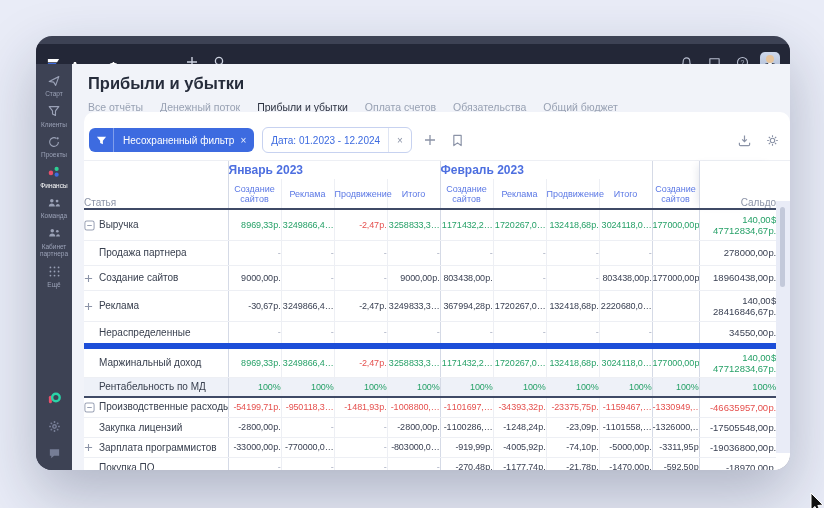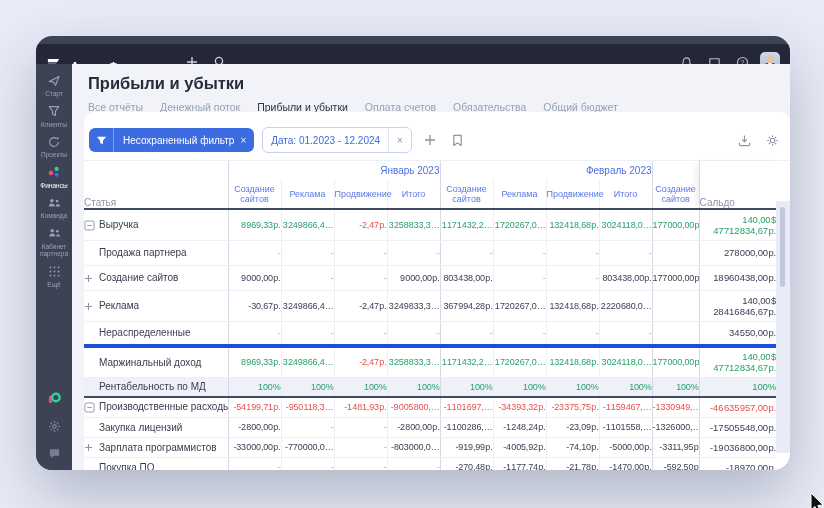--- a/index.html
+++ b/index.html
@@ -63,44 +63,44 @@
   .chip-blue .chip-x{padding:0 8px 0 2px;font-size:10px;opacity:.9;cursor:pointer;}
   .chip-outline{background:#fff;border:1px solid #c7d2f0;color:#3d6be0;}
   .chip-outline .chip-label{padding:0 8px;}
   .chip-outline .chip-x{border-left:1px solid #dfe5f3;color:#8b93a7;padding:0 8px;height:100%;display:flex;align-items:center;cursor:pointer;}
   .ico-btn{width:20px;height:20px;display:flex;align-items:center;justify-content:center;cursor:pointer;}
   .fr-spacer{flex:1;}
   
   .tbl-wrap{position:relative;}
   table.pnl{border-collapse:collapse;table-layout:fixed;width:692px;}
   table.pnl th,table.pnl td{padding:0;box-sizing:border-box;}
-  .hrow1 th{height:18px;font-size:10px;font-weight:normal;color:#4d6fe0;text-align:right;vertical-align:middle;}
+  .hrow1 th{height:18px;font-size:12px;font-weight:bold;color:#4d6fe0;text-align:left;vertical-align:middle;}
   .hrow2 th{height:30px;font-size:9px;font-weight:normal;color:#5b78e5;text-align:center;vertical-align:middle;line-height:10px;border-bottom:2px solid #3f4a66;}
   th.th-statya{font-size:10px;color:#8b93a7;font-weight:normal;text-align:left;vertical-align:bottom;padding:0 0 6px 5px;border-bottom:2px solid #3f4a66;}
-  th.th-saldo{font-size:10px;color:#8b93a7;font-weight:normal;text-align:left;vertical-align:bottom;padding:0 8px 6px 0;border-bottom:2px solid #3f4a66;
+  th.th-saldo{font-size:10px;color:#8b93a7;font-weight:normal;text-align:right;vertical-align:bottom;padding:0 8px 6px 0;border-bottom:2px solid #3f4a66;
     border-left:1px solid #d5dae6;box-shadow:-5px 0 8px -4px rgba(40,60,110,.12);}
   th.th-group{border-left:1px solid #d5dae6;cursor:pointer;}
   th.grp-start, td.grp-start{border-left:1px solid #d5dae6 !important;}
   .hrow2 th{border-left:1px solid #edeff4;}
   tbody td{border-bottom:1px solid #edeff4;border-left:1px solid #edeff4;}
   tbody td.lbl{border-left:none;}
   td.lbl{font-size:10px;color:#39404f;padding-left:5px;white-space:nowrap;overflow:hidden;}
   td.lbl .exp{display:inline-flex;width:15px;justify-content:flex-start;vertical-align:middle;cursor:pointer;}
   td.lbl .sp{display:inline-block;width:15px;}
   td.val{
     font-size:9px;word-spacing:-2px;letter-spacing:-.15px;text-align:right;
     padding-right:4px;white-space:nowrap;overflow:hidden;
   }
   td.saldo{
     padding-right:8px;border-left:1px solid #d5dae6;
     box-shadow:-5px 0 8px -4px rgba(40,60,110,.12);font-size:9.5px;line-height:11px;
   }
   .c-g{color:#27a168;} .c-r{color:#e5504e;} .c-k{color:#3a4153;} .c-d{color:#a6adc0;}
   tr.row-tall{height:31px;} tr.row-normal{height:25px;} tr.row-percent{height:20px;} tr.row-compact{height:20px;}
-  tr.row-summary td{border-top:4px solid #1d4ed8;}
+  tr.row-summary td{border-top:6px solid #1d4ed8;}
   tr.row-percent td{background:#eef1f8;border-bottom:2px solid #3f4a66;}
   
   .vtrack{position:absolute;left:692px;top:40px;width:14px;height:252px;background:#e9ecf7;}
   .vthumb{position:absolute;left:4px;top:6px;width:5px;height:80px;border-radius:3px;background:#c3c9da;cursor:pointer;}
   
   .cursor{position:absolute;left:810px;top:492px;width:20px;height:20px;}
 </style>
 </head>
 <body>
 
@@ -458,21 +458,21 @@
               <tr class="row-compact">
                 <td class="lbl"><span class="exp">
                     <svg width="11" height="11" viewBox="0 0 12 12">
                       <rect x="1" y="1" width="10" height="10" rx="2" fill="none" stroke="#98a0b4" stroke-width="1.1"></rect>
                       <path d="M3.5 6h5" stroke="#98a0b4" stroke-width="1.1"></path>
                     </svg>
                   </span><span>Производственные расходы</span></td>
                 <td class="val c-r grp-start">-54 199,71 р.</td>
                 <td class="val c-r">-950 118,3…</td>
                 <td class="val c-r">-1 481,93 р.</td>
-                <td class="val c-r">-9 005 800,…</td>
+                <td class="val c-r">-1 008 800,…</td>
                 <td class="val c-r grp-start">-1 101 697,…</td>
                 <td class="val c-r">-34 393,32 р.</td>
                 <td class="val c-r">-23 375,75 р.</td>
                 <td class="val c-r">-1 159 467,…</td>
                 <td class="val c-r grp-start">-1 330 949,…</td>
                 <td class="val saldo c-r">
                   <div>-46 635 957,00 р.</div>
                 </td>
               </tr>
               <tr class="row-compact">

